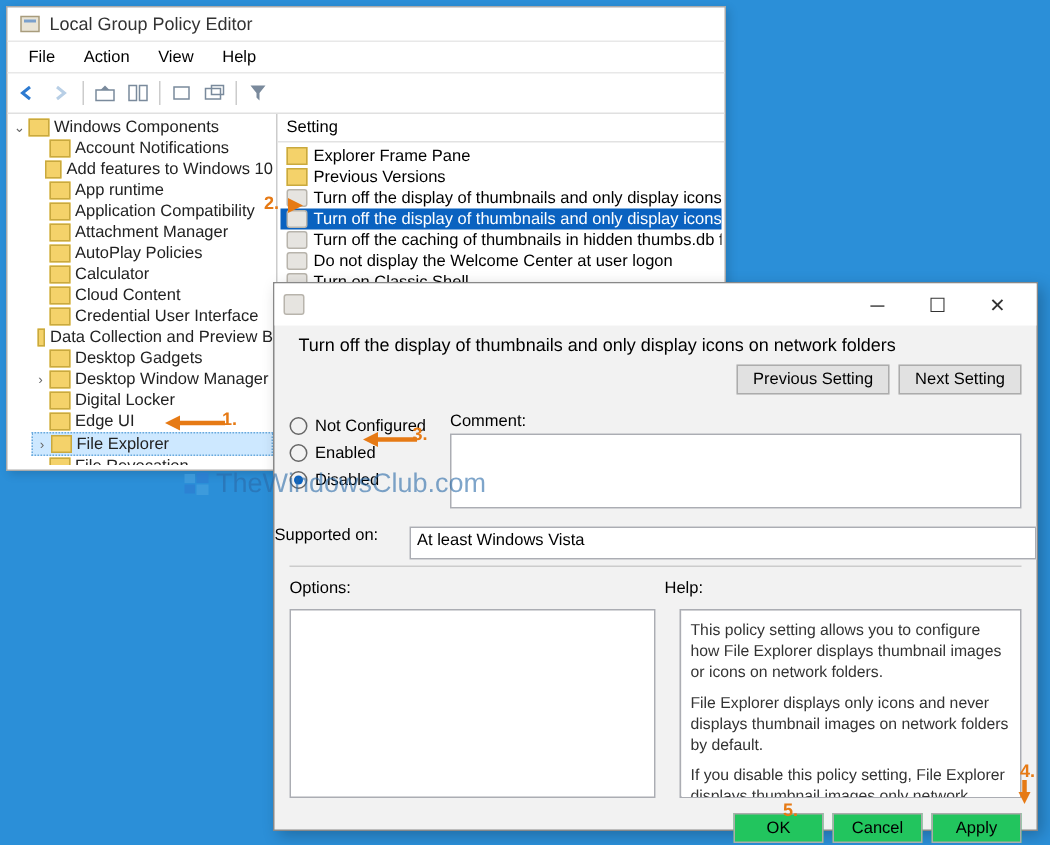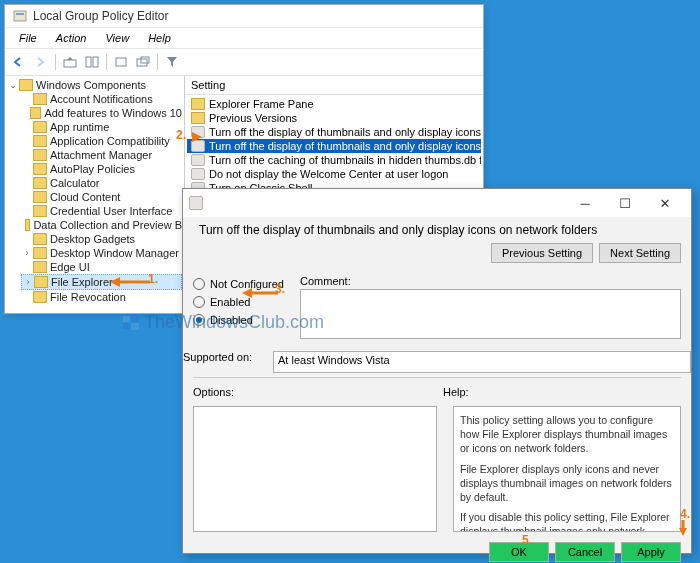--- a/index.html
+++ b/index.html
@@ -2,21 +2,21 @@
 <html><head>
 <meta charset="utf-8">
 <style>
 * { box-sizing: border-box; margin: 0; padding: 0; font-family: 'Segoe UI', Tahoma, sans-serif; }
 body { width: 700px; height: 563px; background: #2b8fd8; position: relative; overflow: hidden; }
 
 .mmc-window { position: absolute; left: 4px; top: 4px; width: 480px; height: 310px; background: #fff; border: 1px solid #aaa; box-shadow: 2px 2px 6px rgba(0,0,0,0.15); }
 .mmc-title { padding: 4px 8px; font-size: 12px; color: #333; display: flex; align-items: flex-start; gap: 6px; }
 .mmc-title .ico { width: 14px; height: 14px; display: inline-block; }
 .mmc-menu { padding: 2px 6px; font-size: 11px; border-top: 1px solid #e8e8e8; border-bottom: 1px solid #e8e8e8; }
-.mmc-menu span { display: inline-block; padding: 2px 8px; cursor: default; font-style: italic; }
+.mmc-menu span { display: inline-block; padding: 2px 8px; cursor: default; }
 .mmc-toolbar { padding: 3px 4px; border-bottom: 1px solid #e0e0e0; display: flex; gap: 2px; align-items: center; }
 .tb-btn { width: 20px; height: 20px; border: 1px solid transparent; display: flex; align-items: center; justify-content: center; font-size: 11px; }
 .tb-sep { width: 1px; height: 16px; background: #ccc; margin: 0 2px; }
 
 .mmc-body { display: flex; height: calc(100% - 74px); }
 .tree-pane { width: 180px; border-right: 1px solid #ccc; overflow: hidden; padding: 2px; }
 .tree-root { font-size: 11px; color: #222; }
 .tree-node { display: flex; align-items: center; padding: 1px 0; white-space: nowrap; }
 .tree-node .twist { width: 12px; text-align: center; color: #666; font-size: 9px; }
 .tree-node .fold { width: 14px; height: 12px; background: #f4d26a; border: 1px solid #c9a93e; margin-right: 3px; }
@@ -195,20 +195,25 @@
             </div>
             <div class="tree-node">
               <span class="twist"></span>
               <span class="fold"></span>
               <span>Desktop Gadgets</span>
             </div>
             <div class="tree-node">
               <span class="twist">›</span>
               <span class="fold"></span>
               <span>Desktop Window Manager</span>
+            </div>
+            <div class="tree-node">
+              <span class="twist"></span>
+              <span class="fold"></span>
+              <span>Digital Locker</span>
             </div>
             <div class="tree-node">
               <span class="twist"></span>
               <span class="fold"></span>
               <span>Edge UI</span>
             </div>
             <div class="tree-node sel">
               <span class="twist">›</span>
               <span class="fold"></span>
               <span>File Explorer</span>

